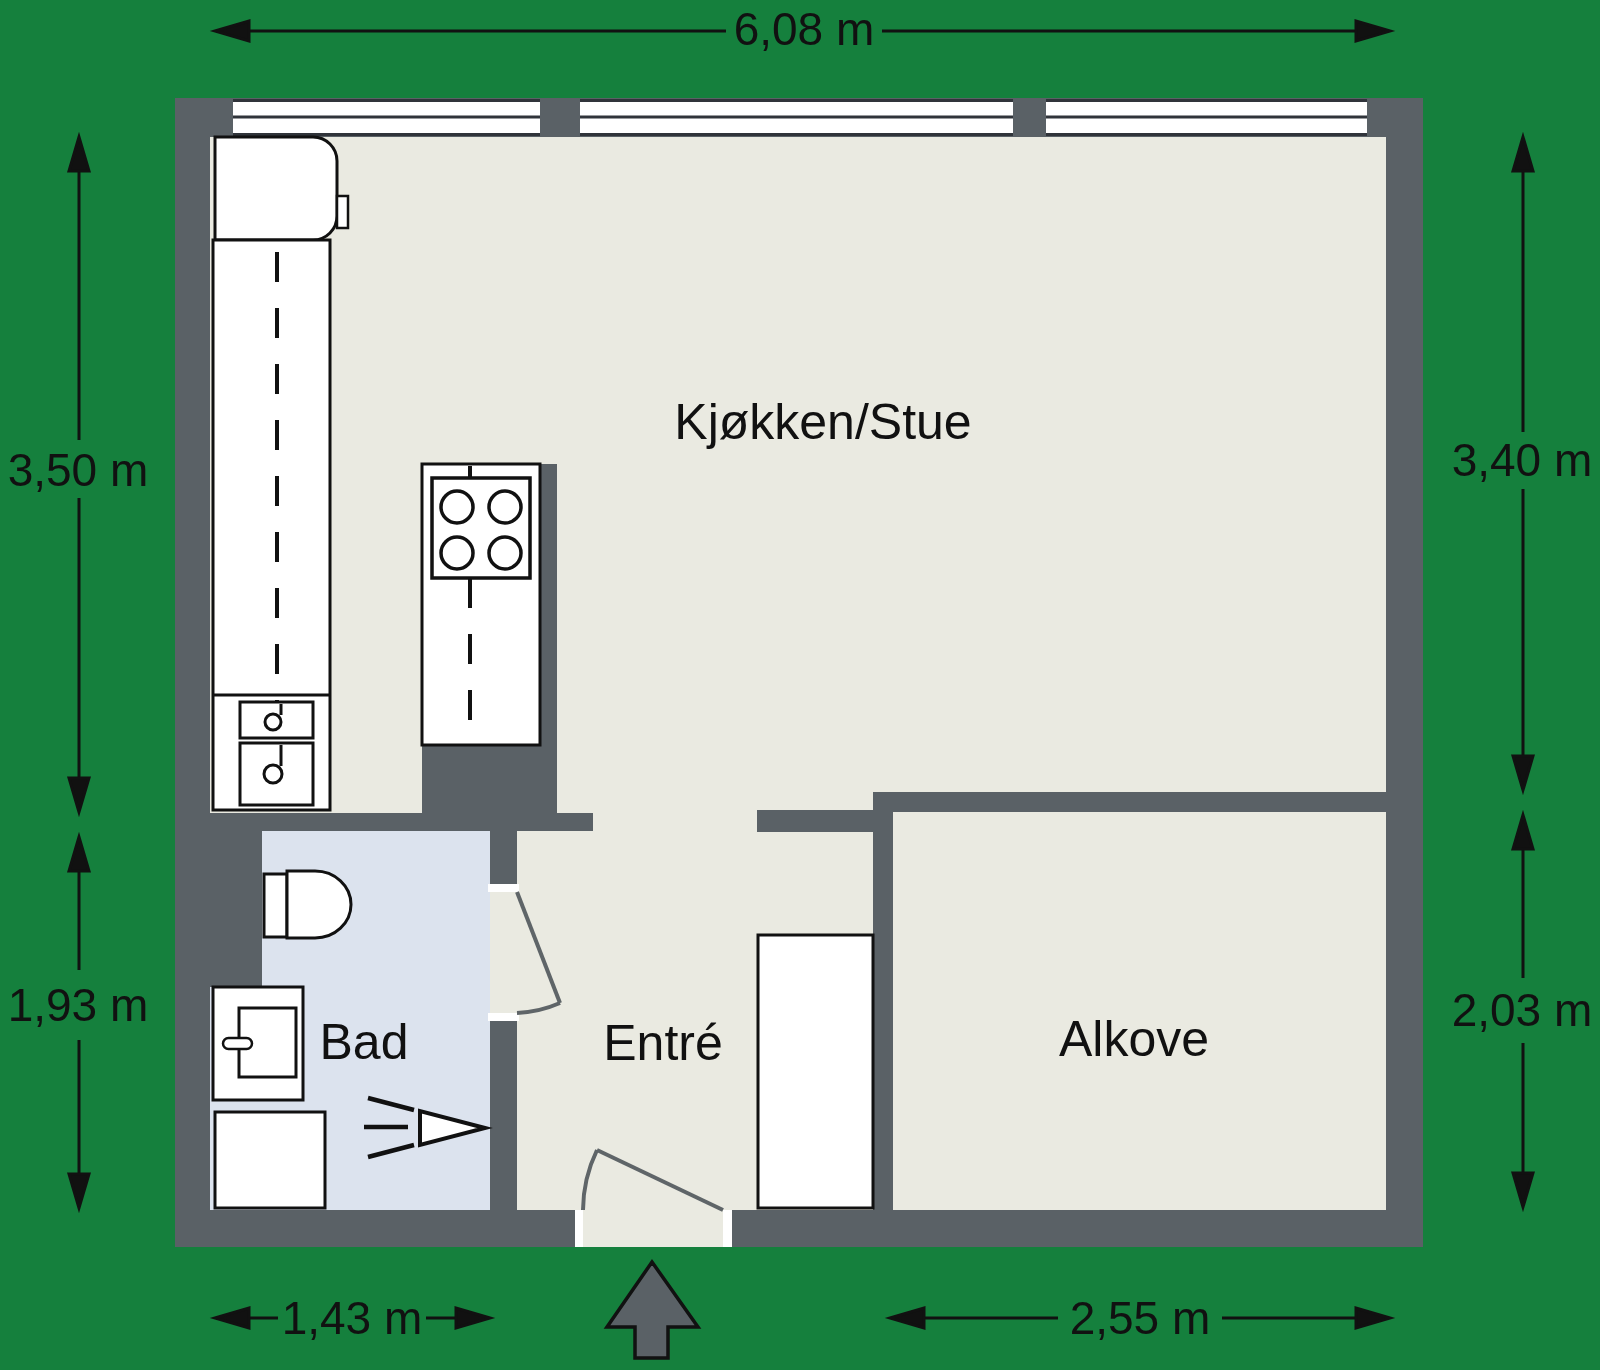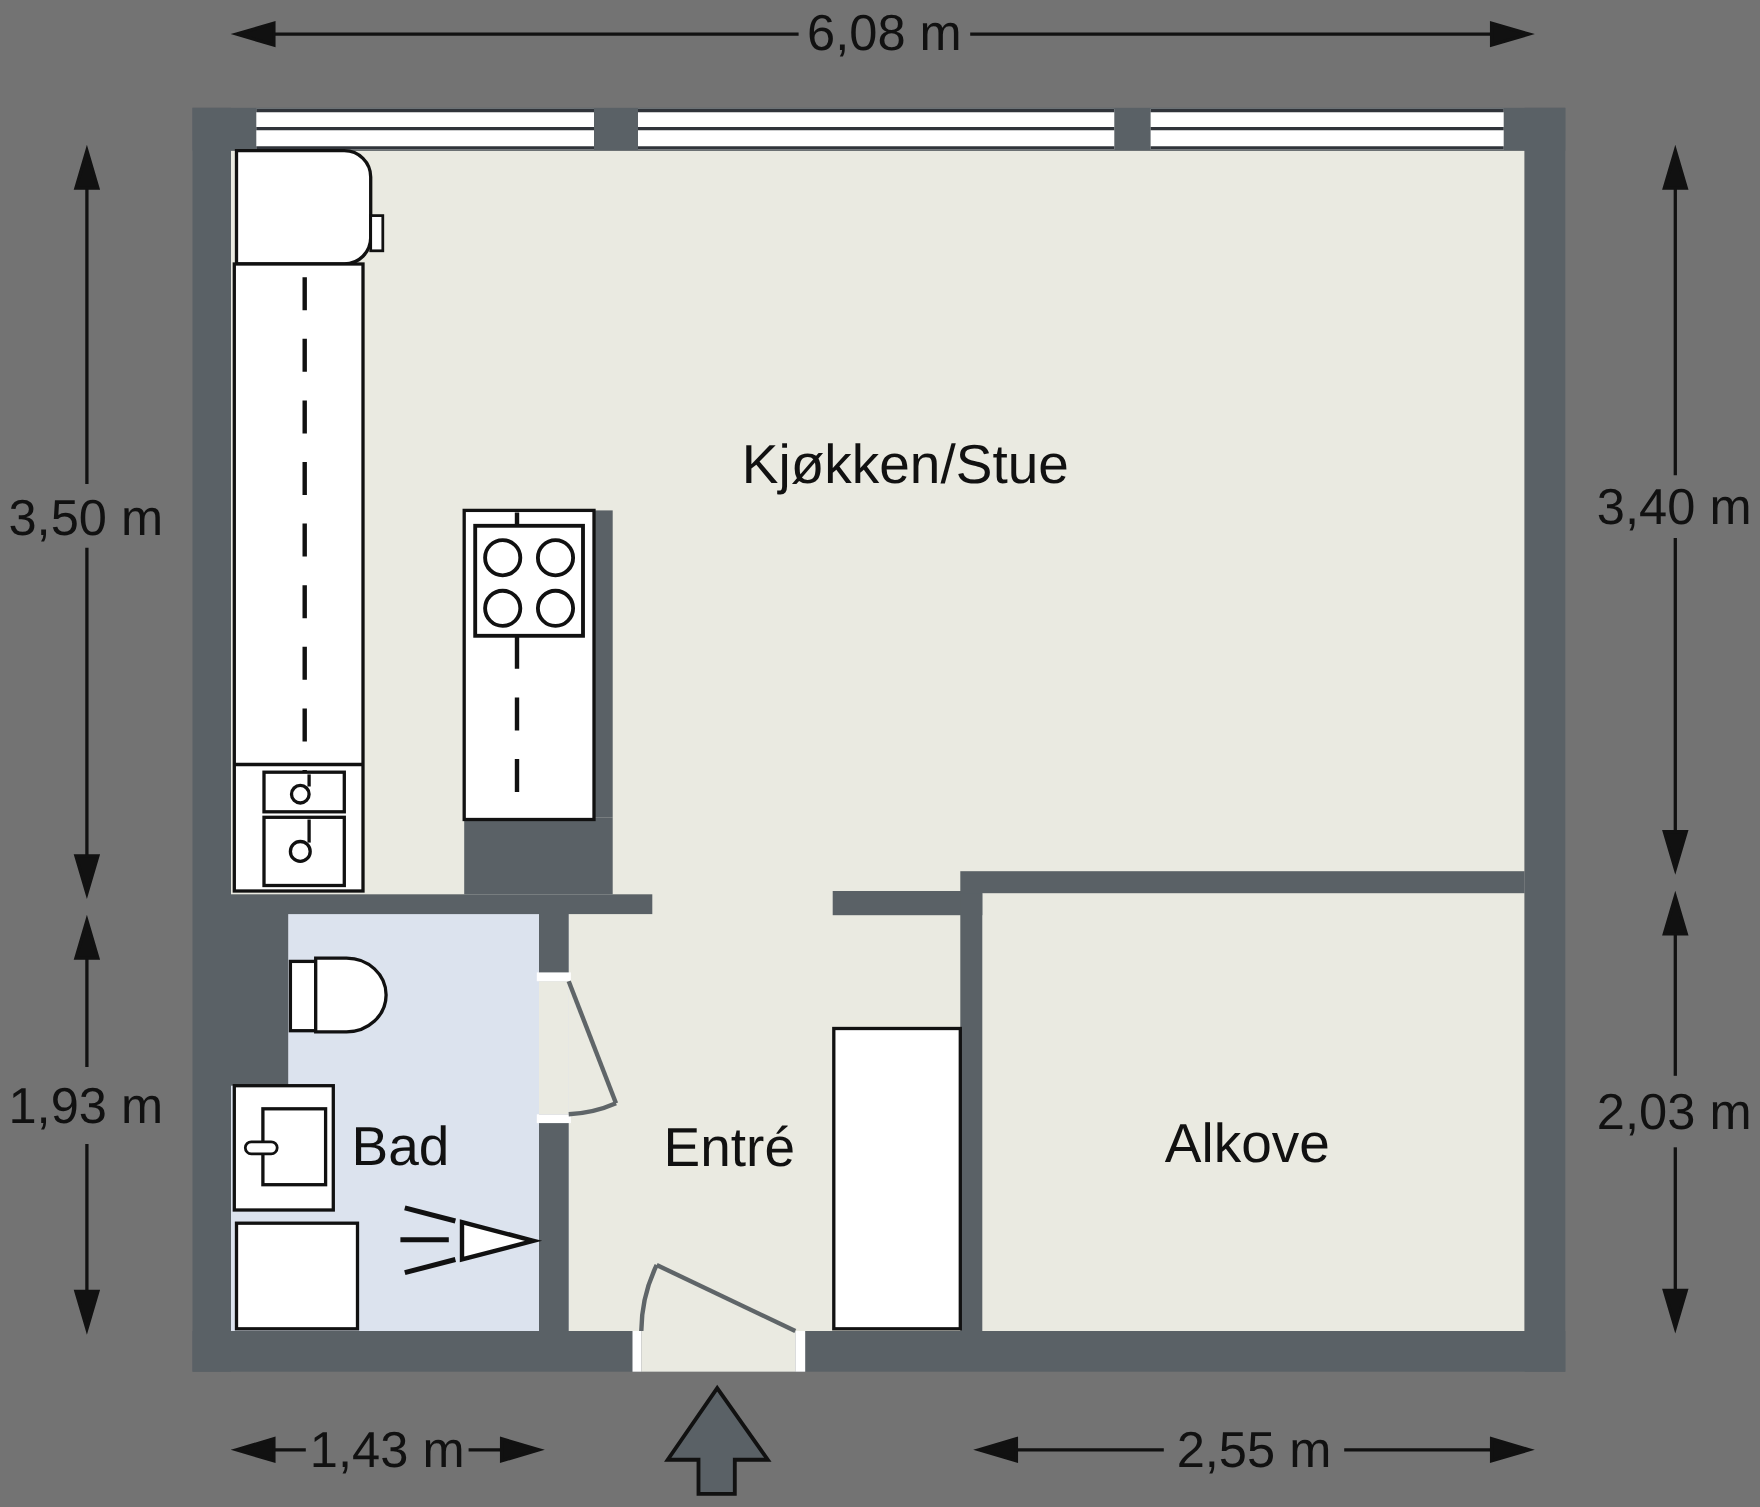--- a/index.html
+++ b/index.html
@@ -1,19 +1,19 @@
 <!DOCTYPE html>
 <html><head>
 <meta charset="utf-8">
 <style>
   html,body{margin:0;padding:0;background:#ffffff;}
   .stage{
     position:relative;
     width:1600px;height:1370px;
-    background:#737373;
+    background:#15803d;
     font-family:"Liberation Sans", sans-serif;
     overflow:hidden;
   }
   svg{display:block;}
   .dim-label{
     font-family:"Liberation Sans", sans-serif;
     font-size:46px;
     fill:#111111;
   }
   .room-label{

